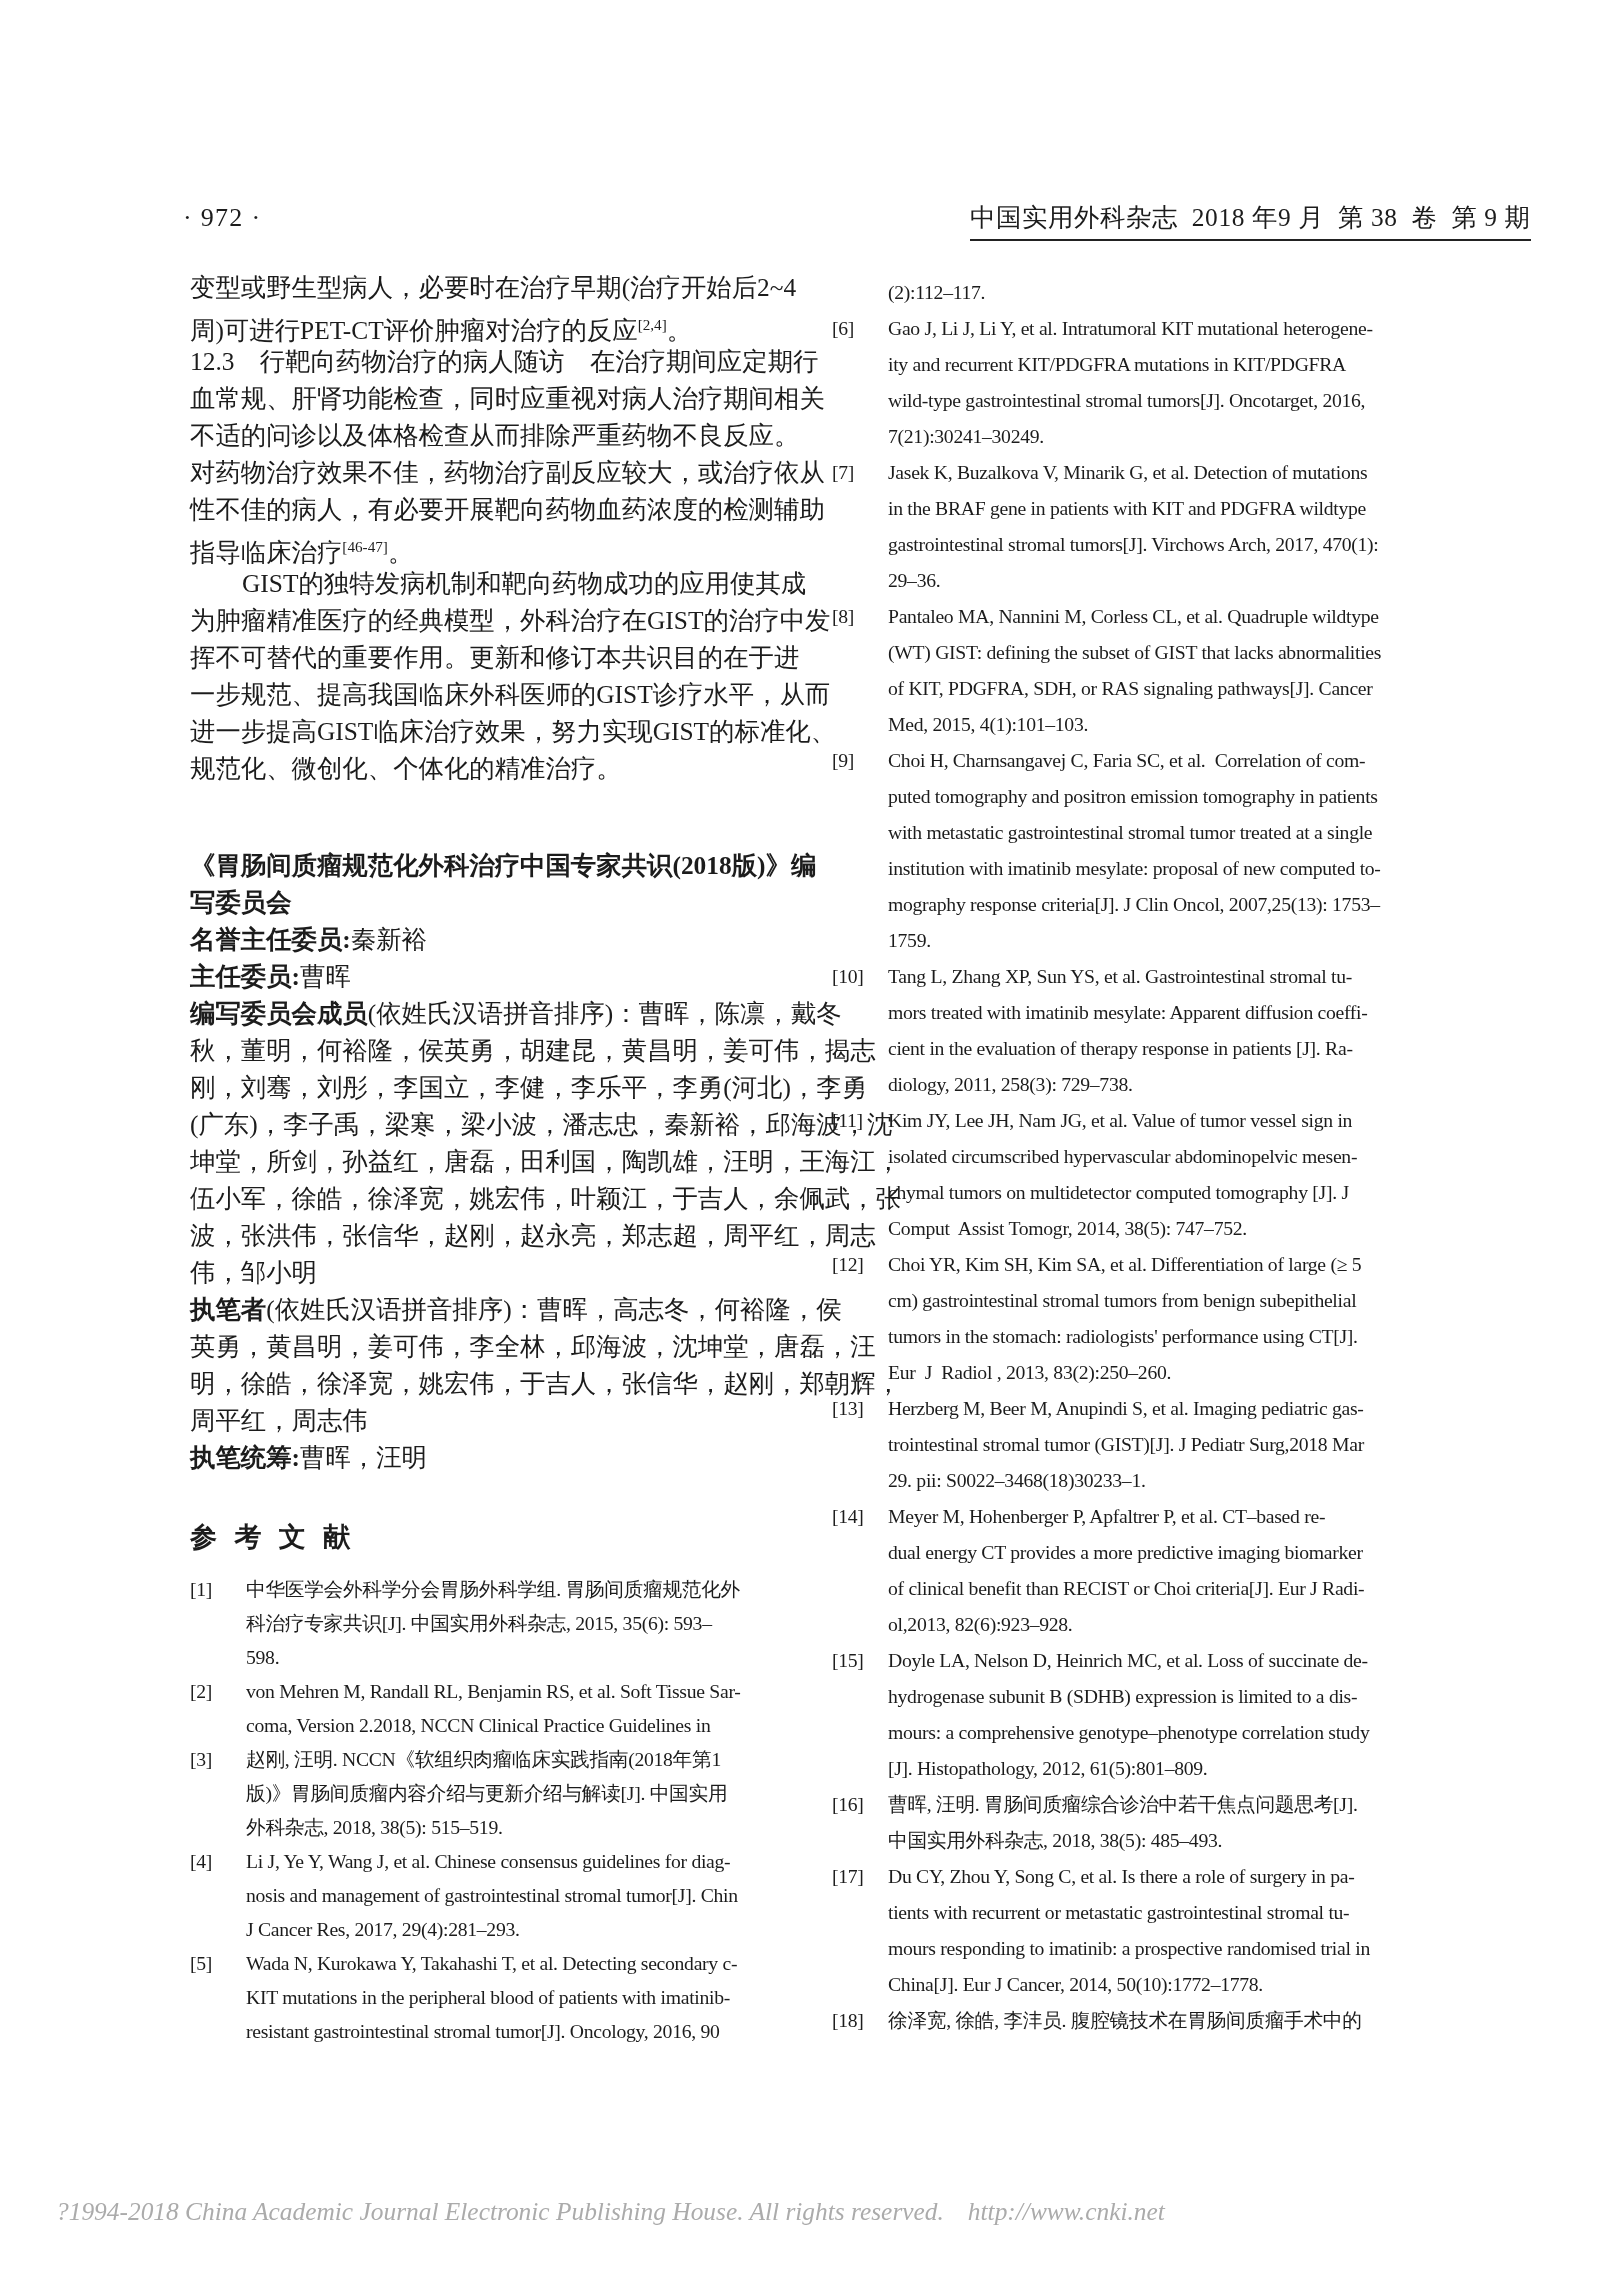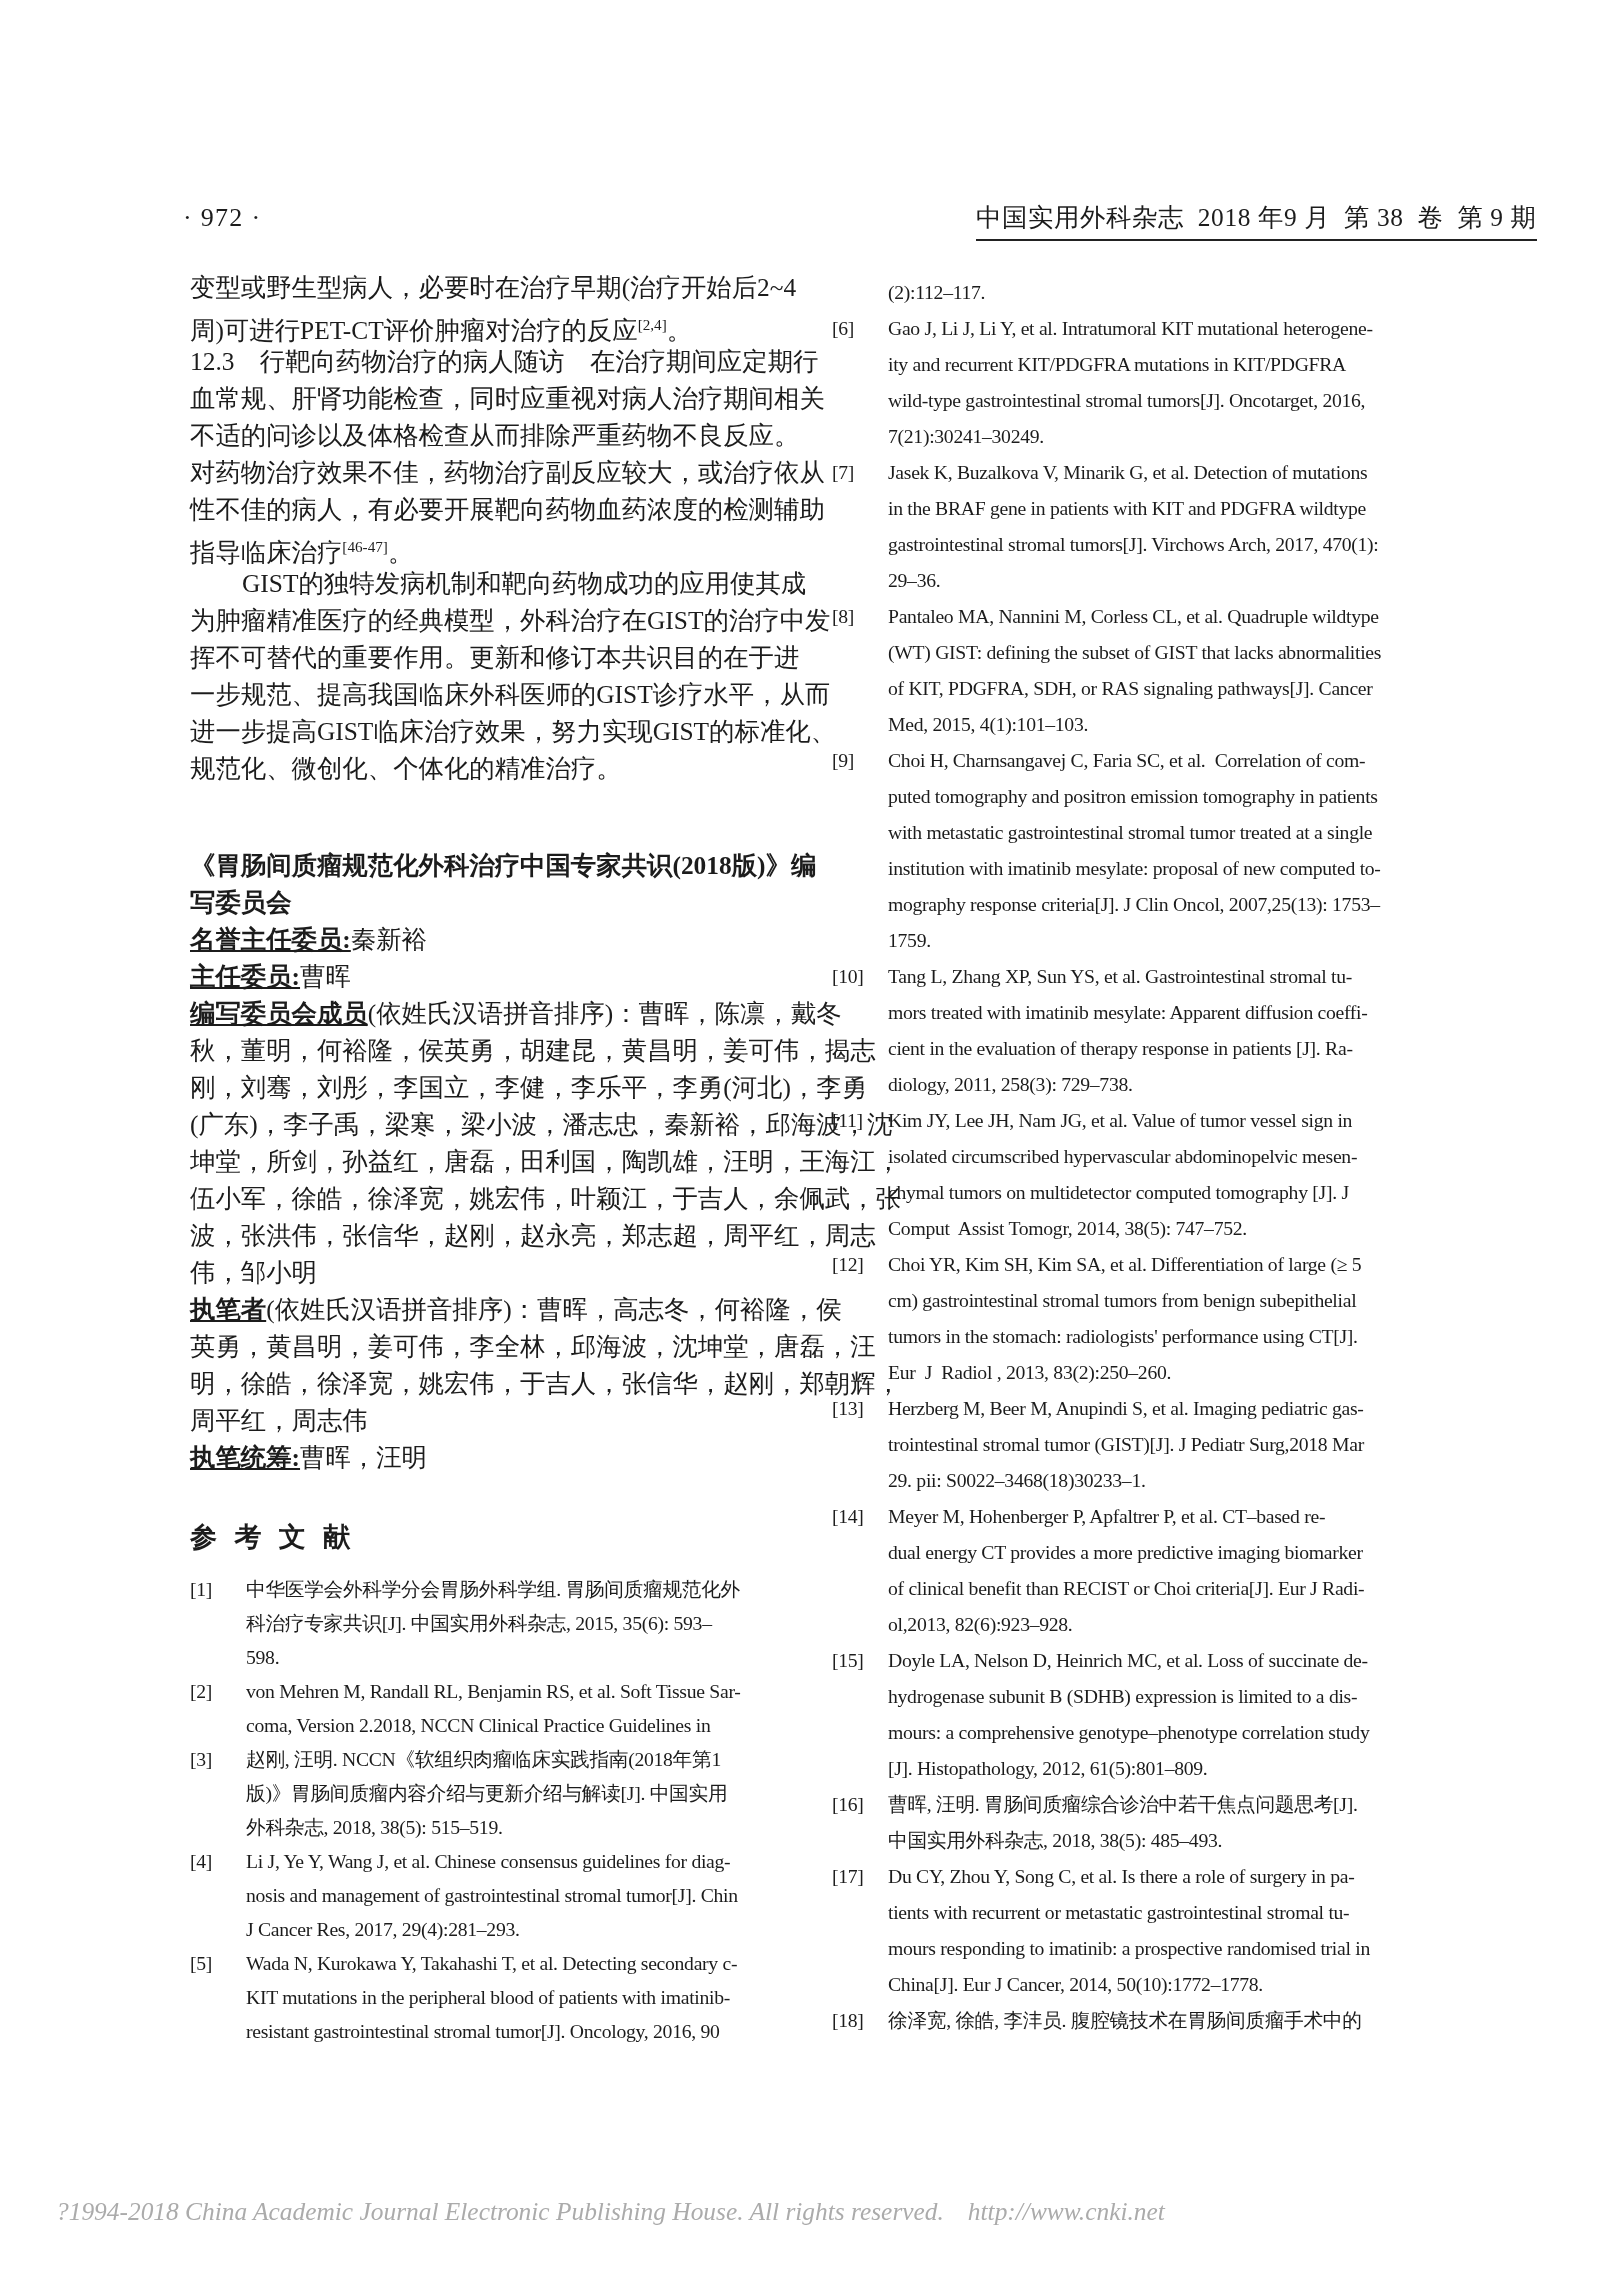--- a/index.html
+++ b/index.html
@@ -3,30 +3,30 @@
 <meta charset="utf-8">
 <style>
   html,body{margin:0;padding:0;background:#dedede;}
   .page{
     position:relative;width:1620px;height:2273px;background:#ffffff;
     font-family:"Liberation Serif","DejaVu Serif",serif;color:#1c1c1c;overflow:hidden;padding-left:48px;
   }
   .pageno{position:absolute;left:183px;top:203px;font-size:26px;letter-spacing:1.3px;}
   .jheader{
     position:absolute;left:970px;top:201px;font-size:25.4px;letter-spacing:0.6px;
-    padding-bottom:4.4px;border-bottom:2.5px solid #222222;white-space:pre;margin-left:6px;
+    padding-bottom:4.4px;border-bottom:2.5px solid #222222;white-space:pre;
   }
   .col{position:absolute;}
   .col-left{left:190px;top:269px;width:594px;}
   .col-right{left:832px;top:274px;width:605px;}
   .line{white-space:pre;}
   .line.body{font-size:25.4px;height:37px;line-height:37px;}
   .line.indent{padding-left:52px;}
   .line.bold{font-weight:bold;}
-  .lbl{font-weight:bold;text-decoration:underline;}
+  .lbl{font-weight:bold;}
   .line.ref-heading{font-weight:bold;font-size:27px;height:37px;line-height:37px;letter-spacing:1.3px;}
   .line.ref{font-size:19.7px;letter-spacing:-0.3px;height:34px;line-height:34px;padding-left:56px;position:relative;}
   .col-right .line.ref{height:36px;line-height:36px;}
   .line.ref .bracket{position:absolute;left:0;top:0;}
   sup{font-size:15.2px;letter-spacing:0;}
   .gap{width:100%;}
   .footer{position:absolute;left:56px;top:2197px;font-size:25.4px;color:#ababab;white-space:pre;font-style:italic;}
   .footer .url{margin-left:24px;}
 </style>
 </head>

